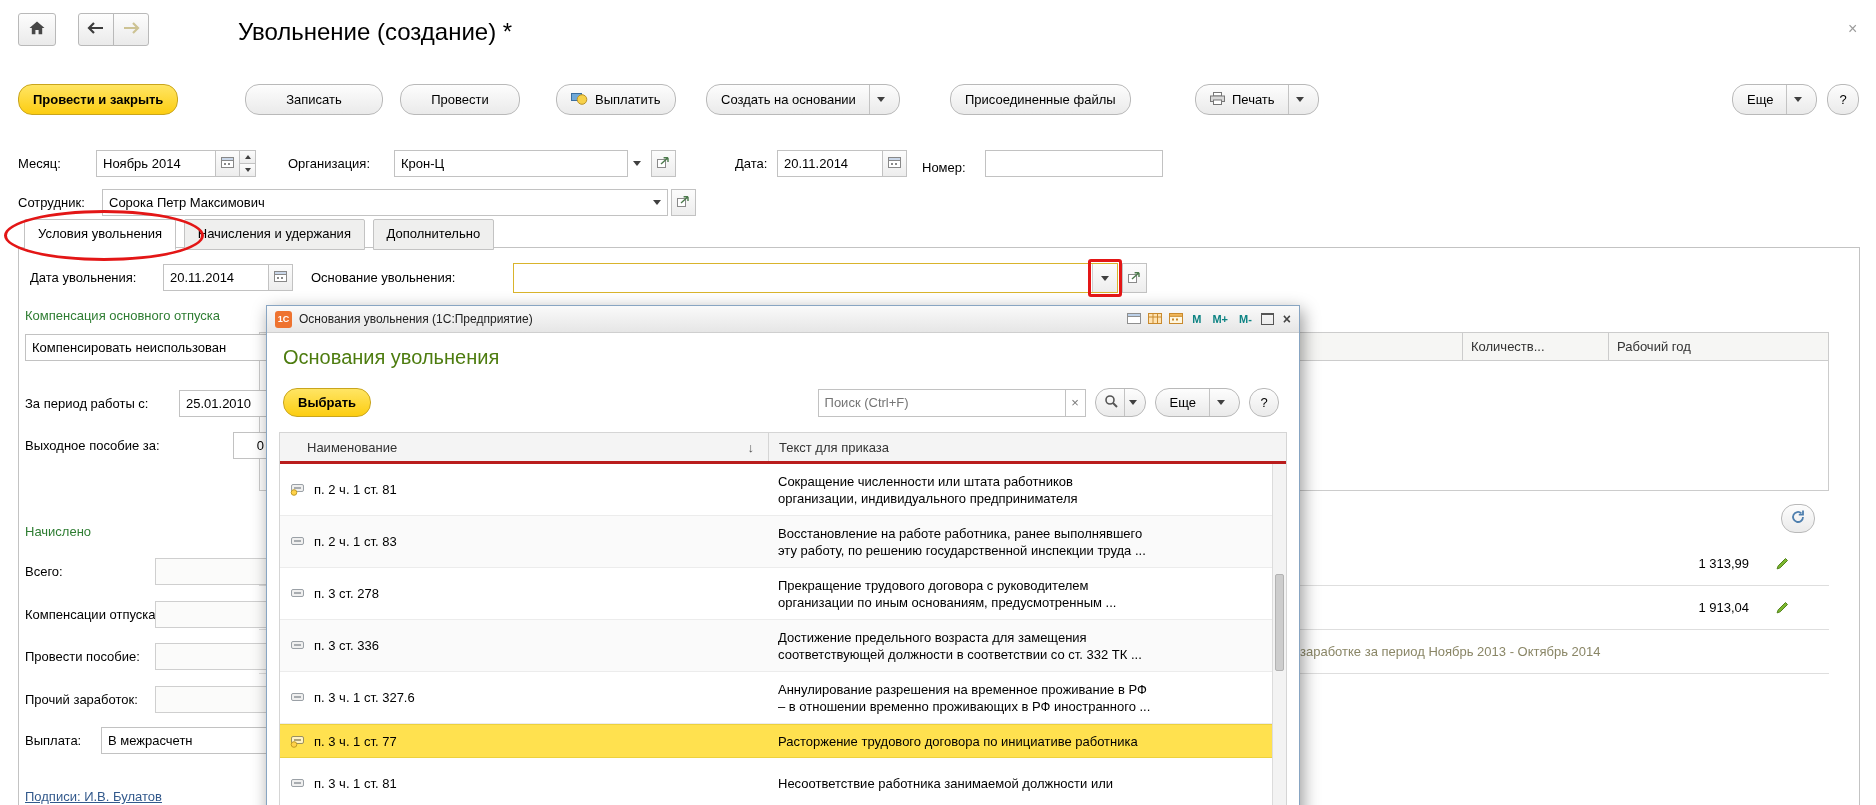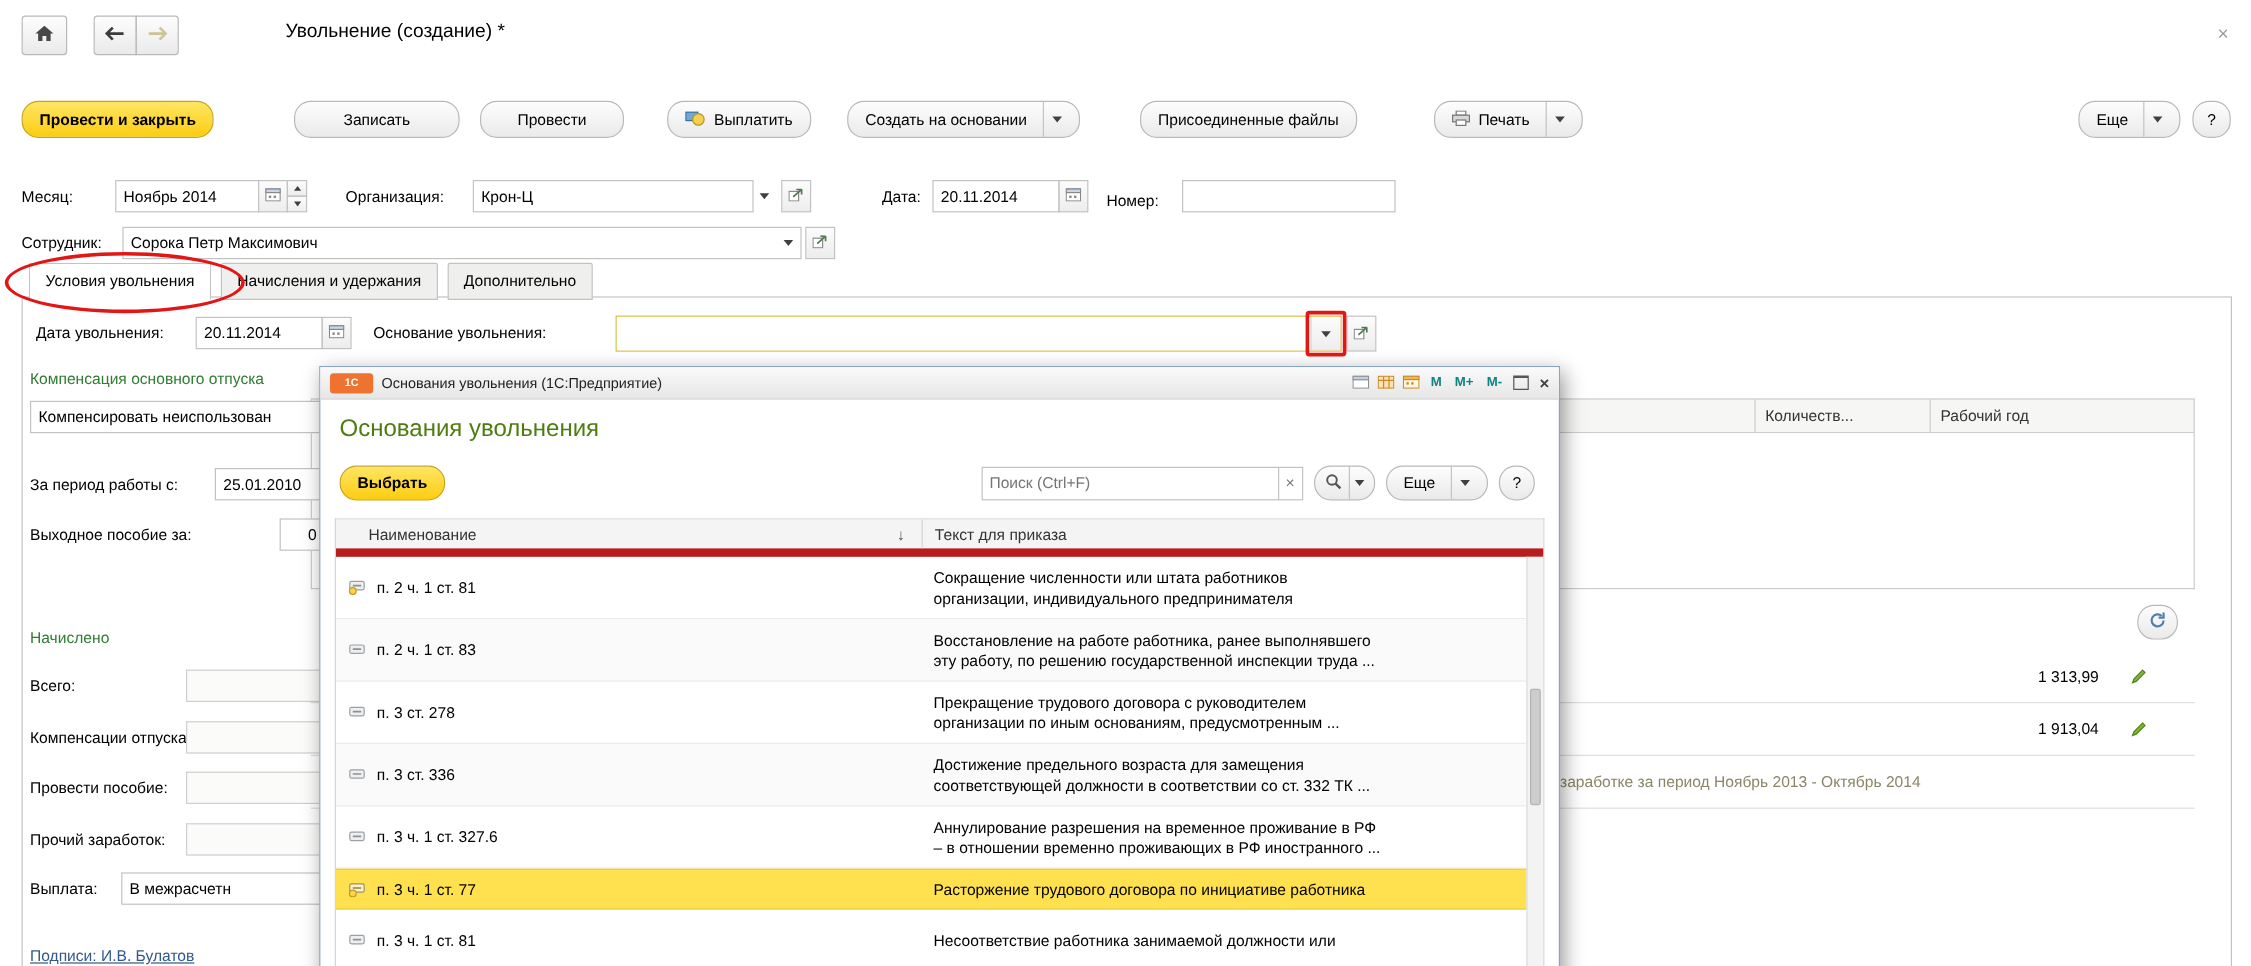--- a/index.html
+++ b/index.html
@@ -39,26 +39,26 @@
   .gcell{border-left:1px solid #cccccc;display:flex;align-items:center;padding-left:8px;box-sizing:border-box}
   .amrow{left:240px;width:1570px;height:44px;border-bottom:1px solid #dedede;display:flex;align-items:center;box-sizing:border-box}
   
   .ellipse{border:3px solid #e31616;border-radius:50%;pointer-events:none;z-index:40}
   .redbox{position:absolute;left:-5px;top:-5px;right:-5px;bottom:-5px;border:3px solid #e31616;border-radius:3px;pointer-events:none;z-index:40}
   
   #modal{left:266px;top:305px;width:1032px;height:524px;background:#fff;border:1px solid #88a5c2;
          box-shadow:3px 5px 16px rgba(0,0,0,.4);z-index:30}
   .mtitle{height:27px;background:linear-gradient(#fafafa,#e6e6e6);border-bottom:1px solid #cfcfcf;
           display:flex;align-items:center;padding:0 8px;gap:7px;box-sizing:border-box}
-  .logo1c{width:36px;height:17px;border-radius:3px;background:#ee7330;color:#fff;font-size:9px;font-weight:bold;
+  .logo1c{width:17px;height:17px;border-radius:3px;background:#ee7330;color:#fff;font-size:9px;font-weight:bold;
           display:flex;align-items:center;justify-content:center}
   .mem{color:#0d8383;font-size:11px;font-weight:bold;padding:0 2px}
   .maxico{width:11px;height:9px;border:1px solid #555;border-top:2px solid #555;display:inline-block}
   .mtable{position:absolute;left:12px;right:12px;top:126px;bottom:0;border:1px solid #d5d5d5;border-bottom:none;box-sizing:border-box}
-  .mth{display:flex;height:31px;background:#f4f4f4;border-bottom:7px solid #b91c1c;align-items:stretch;color:#333;box-sizing:border-box}
+  .mth{display:flex;height:31px;background:#f4f4f4;border-bottom:3px solid #b91c1c;align-items:stretch;color:#333;box-sizing:border-box}
   .mth .hname{width:488px;box-sizing:border-box;padding-left:27px;display:flex;align-items:center}
   .mth .htext{flex:1;border-left:1px solid #d5d5d5;padding-left:10px;display:flex;align-items:center}
   .mbody{position:absolute;left:0;right:13px;top:31px}
   .mrow{display:flex;align-items:center;border-bottom:1px solid #ececec;box-sizing:border-box}
   .mrow:nth-of-type(even){background:#fafafa}
   .mrow.h2{height:52px}.mrow.h1{height:34px}
   .mrow.selected{background:#ffe14f;border-top:1px solid #ecd13e;border-bottom:1px solid #ecd13e}
   .c-icon{width:34px;display:flex;justify-content:center;flex:0 0 34px}
   .c-name{width:454px;flex:0 0 454px}
   .c-text{flex:1;padding:0 10px;white-space:pre-line;line-height:17px}
@@ -77,21 +77,21 @@
 <button class="navbtn abs" style="left:78px;top:13px;border-radius:3px 0 0 3px">
   <span><svg width="18" height="12" viewBox="0 0 18 12">
         <path d="M7 1 L2 6 L7 11 M2 6 H16" stroke="#3c3c3c" stroke-width="2.2" fill="none"></path>
       </svg></span>
 </button>
 <button class="navbtn abs" style="left:113px;top:13px;border-radius:0 3px 3px 0">
   <span><svg width="18" height="12" viewBox="0 0 18 12">
         <path d="M11 1 L16 6 L11 11 M16 6 H2" stroke="#cdc394" stroke-width="2.2" fill="none"></path>
       </svg></span>
 </button>
-<div class="abs" style="left:238px;top:18px;font-size:16px">Увольнение (создание) *</div>
+<div class="abs" style="left:238px;top:18px;font-size:24px">Увольнение (создание) *</div>
 <div class="abs" style="left:1848px;top:20px;font-size:16px;color:#9b9b9b">×</div>
 
 <div>
   <button class="btn btn-primary abs" style="left:18px;top:84px">Провести и закрыть</button>
   <button class="btn abs" style="left:245px;top:84px;width:138px;justify-content:center">Записать</button>
   <button class="btn abs" style="left:400px;top:84px;width:120px;justify-content:center">Провести</button>
   <button class="btn abs" style="left:556px;top:84px">
     <span><svg width="17" height="14" viewBox="0 0 17 14">
           <rect x="0.5" y="2.5" width="10" height="7" fill="#6fa8d8" stroke="#3b6f9e"></rect>
           <circle cx="11" cy="8.5" r="4.8" fill="#f7d14a" stroke="#b8922a"></circle>

